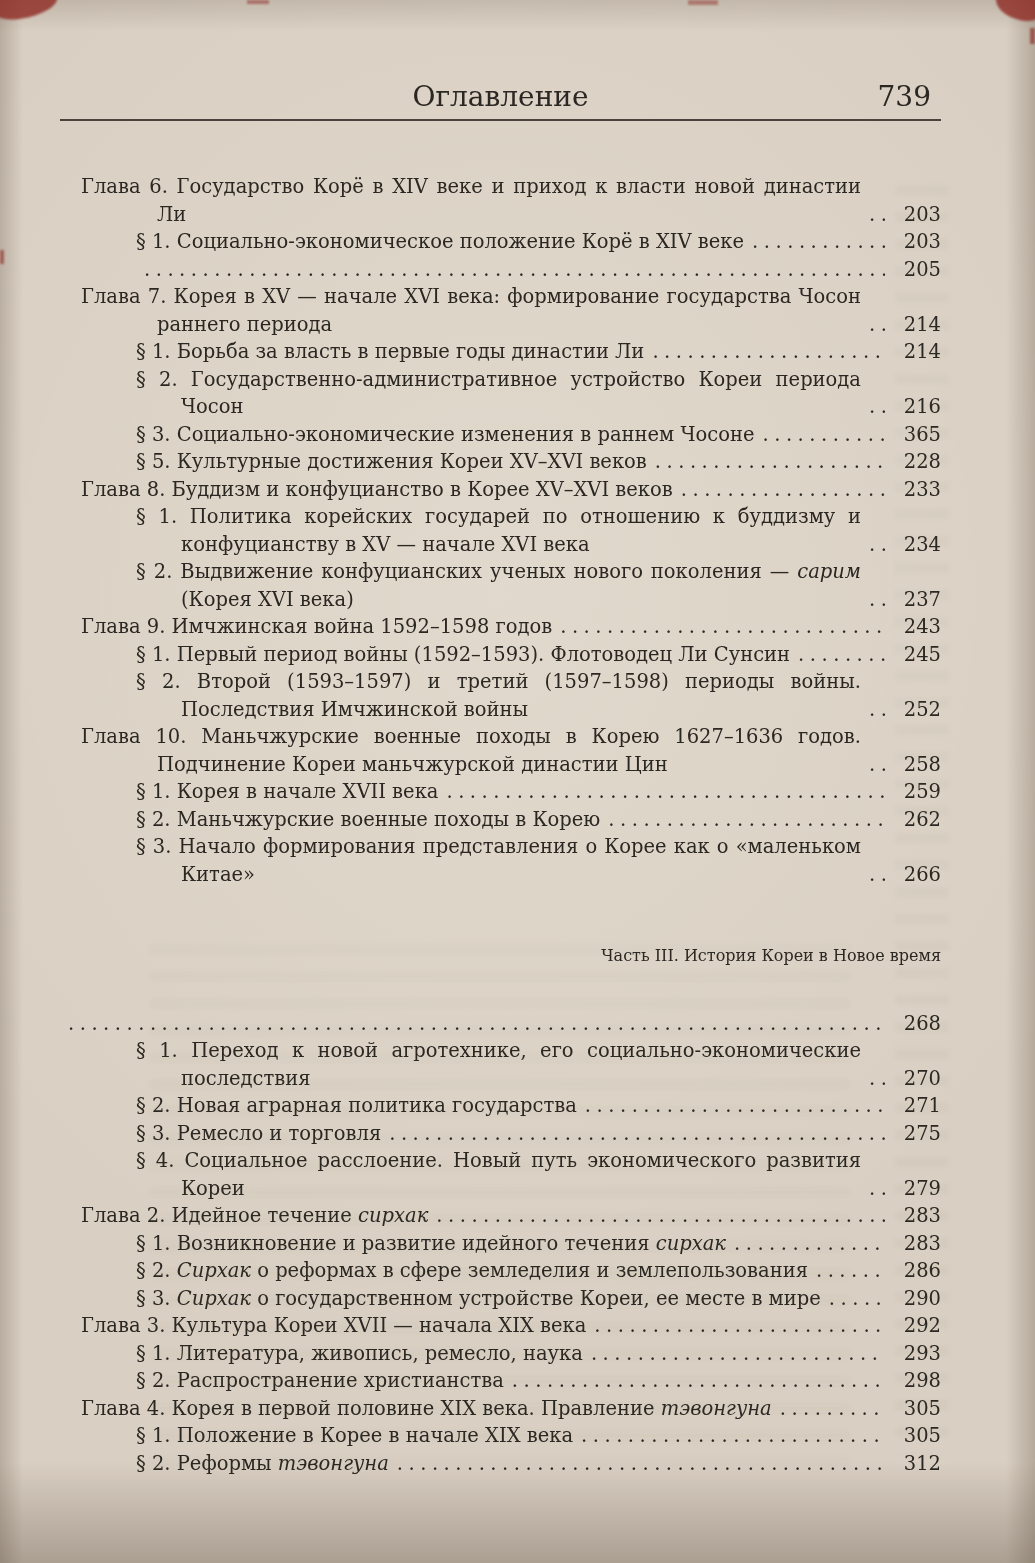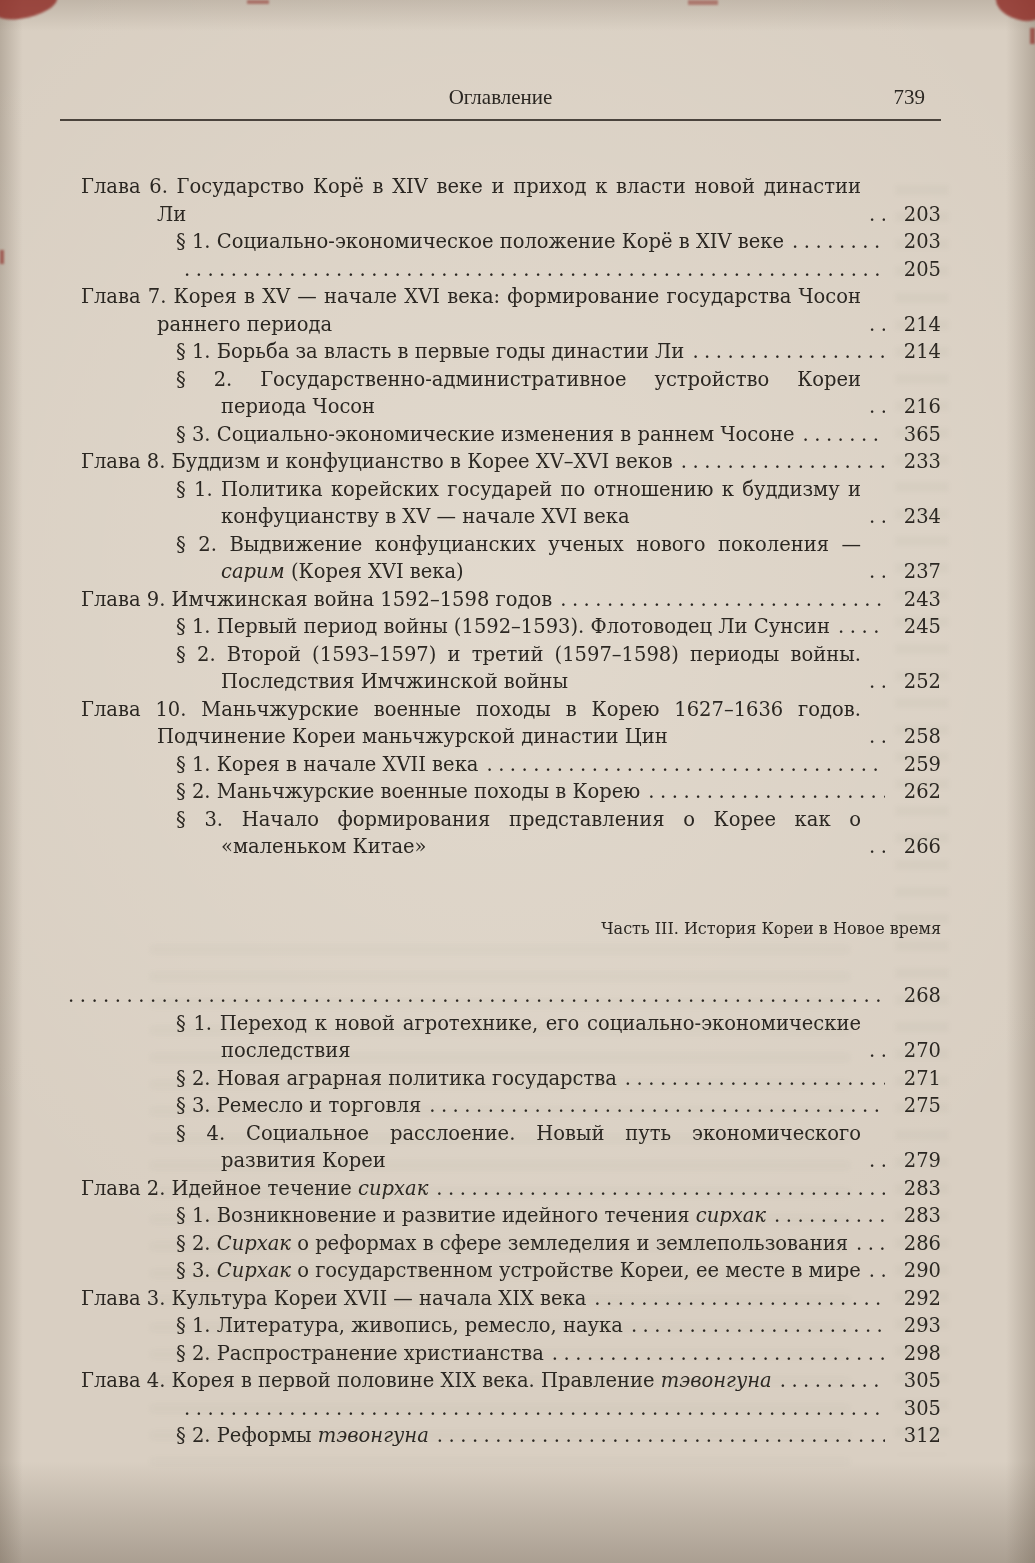--- a/index.html
+++ b/index.html
@@ -18,38 +18,37 @@
       radial-gradient(120% 90% at 48% 38%, rgba(255,252,244,0.22) 0%, rgba(255,252,244,0) 55%),
       linear-gradient(90deg, rgba(96,82,66,0.28) 0%, rgba(96,82,66,0) 2.2%, rgba(96,82,66,0) 97.2%, rgba(96,82,66,0.30) 100%),
       linear-gradient(180deg, rgba(96,82,66,0.20) 0%, rgba(96,82,66,0) 2%, rgba(96,82,66,0) 93.5%, rgba(80,66,52,0.34) 100%),
       var(--paper, #d9cfc2);
   }
 
   
   .running-head {
     position: relative;
     text-align: center;
-    font-size: 21px;
+    font-size: 28px;
     line-height: 26px;
-    font-family: Liberation Serif, serif;
-  }
-  .head-page { position: absolute; right: 16px; top: 0; }
+  }
+  .head-page { position: absolute; right: 10px; top: 0; }
   .head-rule {
     height: 0;
     border-top: 2px solid rgba(48,42,36,0.85);
     margin-top: 9px;
   }
 
   
   #toc { margin-top: 52px; font-size: 19.5px; line-height: 27.5px; }
 
   .entry { display: flex; align-items: flex-end; }
   .entry-text { text-align: justify; }
   .entry.chapter .entry-text { padding-left: 76px; text-indent: -76px; margin-left: 21px; }
-  .entry.section { margin-left: 116px; justify-content: center; }
+  .entry.section { margin-left: 76px; justify-content: center; }
   .entry.section .entry-text { padding-left: 45px; text-indent: -45px; }
 
   .dots {
     flex: 1 1 16px;
     min-width: 16px;
     overflow: hidden;
     white-space: nowrap;
     margin: 0 10px 0 8px;
     align-self: flex-end;
   }
@@ -152,20 +151,25 @@
       <div class="entry section">
         <span class="entry-text"><span>§ 2. Государственно-административное устройство Кореи периода Чосон</span></span>
         <span class="dots"></span>
         <span class="pagenum">216</span>
       </div>
       <div class="entry section">
         <span class="entry-text"><span>§ 3. Социально-экономические изменения в раннем Чосоне</span></span>
         <span class="dots"></span>
         <span class="pagenum">365</span>
       </div>
+      <div class="entry section">
+        <span class="entry-text"><span>§ 5. Культурные достижения Кореи XV–XVI веков</span></span>
+        <span class="dots"></span>
+        <span class="pagenum">228</span>
+      </div>
       <div class="entry chapter">
         <span class="entry-text"><span>Глава 8. Буддизм и конфуцианство в Корее XV–XVI веков</span></span>
         <span class="dots"></span>
         <span class="pagenum">233</span>
       </div>
       <div class="entry section">
         <span class="entry-text"><span>§ 1. Политика корейских государей по отношению к буддизму и конфуцианству в XV — начале XVI века</span></span>
         <span class="dots"></span>
         <span class="pagenum">234</span>
       </div>
@@ -268,20 +272,21 @@
         <span class="entry-text"><span>§ 2. Распространение христианства</span></span>
         <span class="dots"></span>
         <span class="pagenum">298</span>
       </div>
       <div class="entry chapter">
         <span class="entry-text"><span>Глава 4. Корея в первой половине XIX века. Правление </span><em>тэвонгуна</em></span>
         <span class="dots"></span>
         <span class="pagenum">305</span>
       </div>
       <div class="entry section">
+        <span class="entry-text"><span>§ 1. Положение в Корее в начале XIX века</span></span>
         <span class="dots"></span>
         <span class="pagenum">305</span>
       </div>
       <div class="entry section">
         <span class="entry-text"><span>§ 2. Реформы </span><em>тэвонгуна</em></span>
         <span class="dots"></span>
         <span class="pagenum">312</span>
       </div>
     </main>
 

